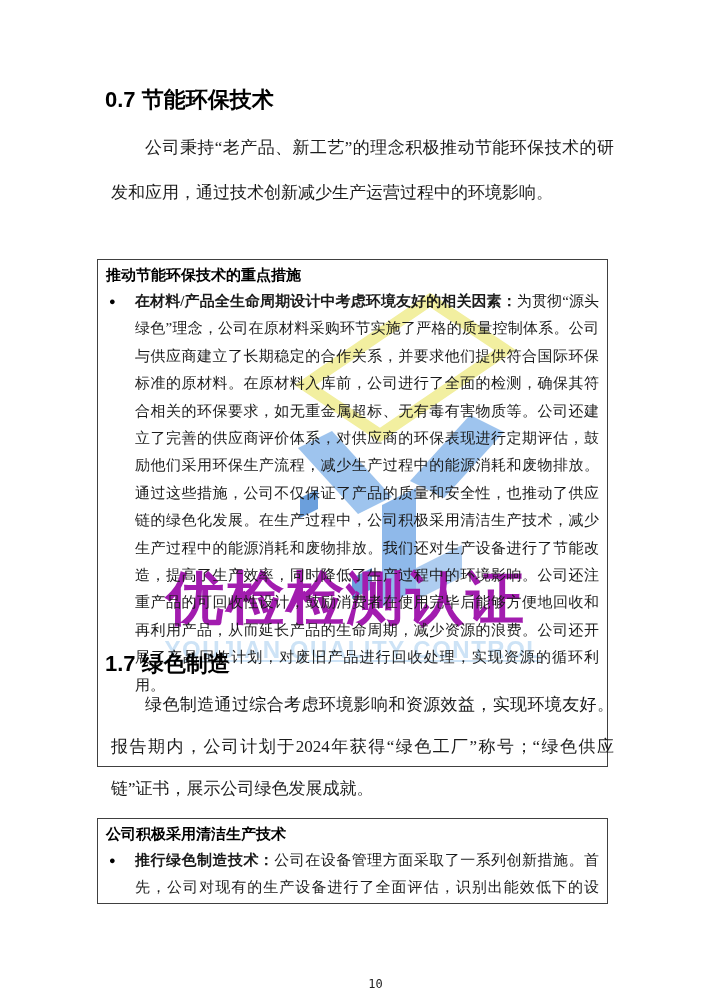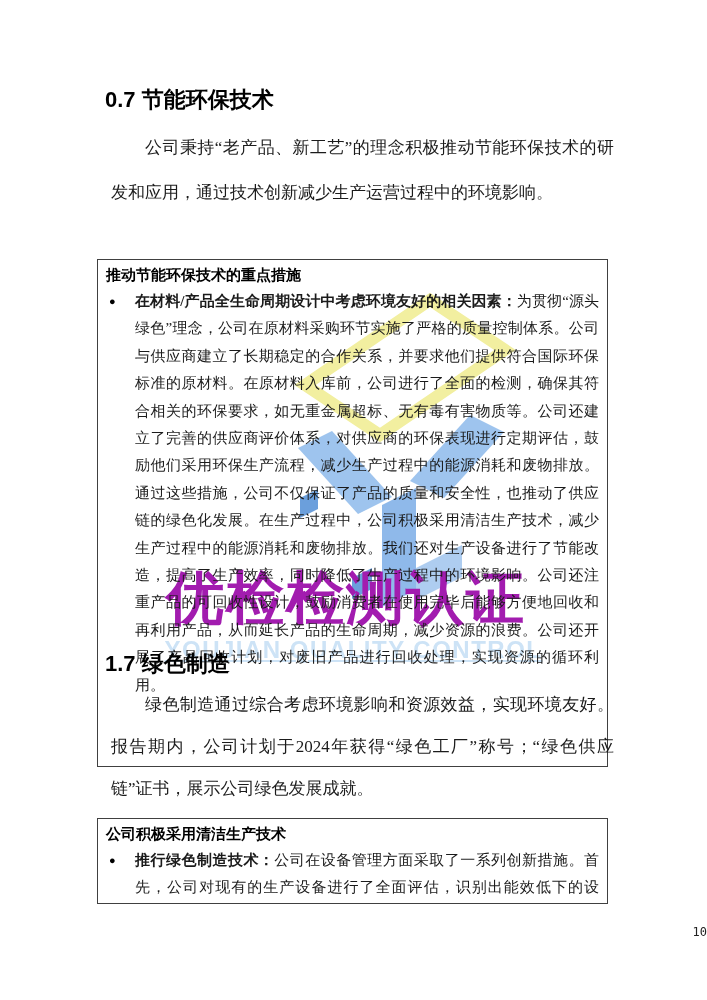--- a/index.html
+++ b/index.html
@@ -42,21 +42,21 @@
   }
   .bullet-row{display:flex;align-items:flex-start;}
   .bullet-glyph{
     flex:none;width:26px;padding-left:3px;font-size:11px;line-height:27.4px;color:#000;
   }
   .bullet-body{
     flex:1;font-size:15px;line-height:27.4px;text-align:justify;color:#1b1b1b;
   }
   .bullet-lead{font-weight:700;}
   .page-footer{
-    position:absolute;left:0;right:0;top:925px;text-align:right;
+    position:absolute;left:0;right:0;top:977px;text-align:center;
     font-family:"DejaVu Sans Mono","Liberation Mono",monospace;
     font-size:12px;color:#222;margin-left:44px;
   }
   
   #para-energy{top:125px;line-height:45px;}
   #box-energy{top:220px;height:508px;margin-top:39px;}
   #para-green{top:684px;line-height:42px;}
   #box-green{top:818px;height:86px;}
   #heading-energy{top:87px;}
   #heading-green{top:651px;}

